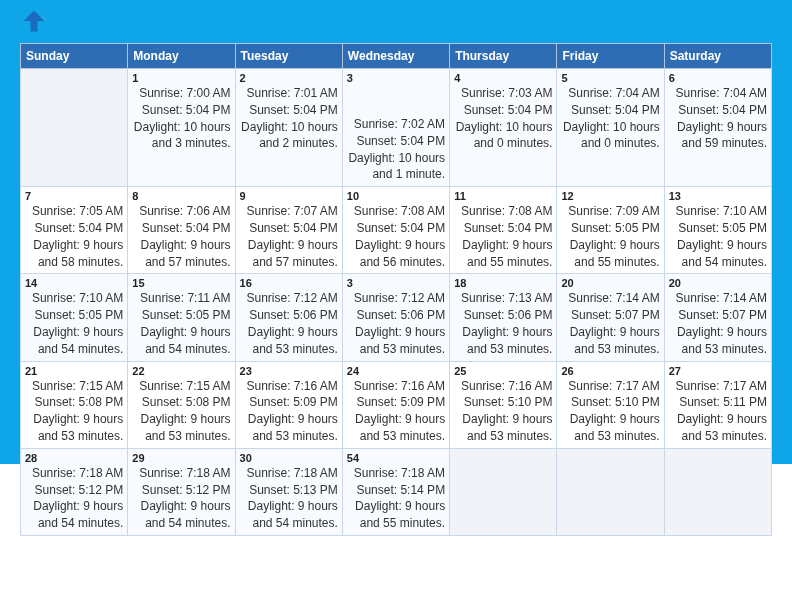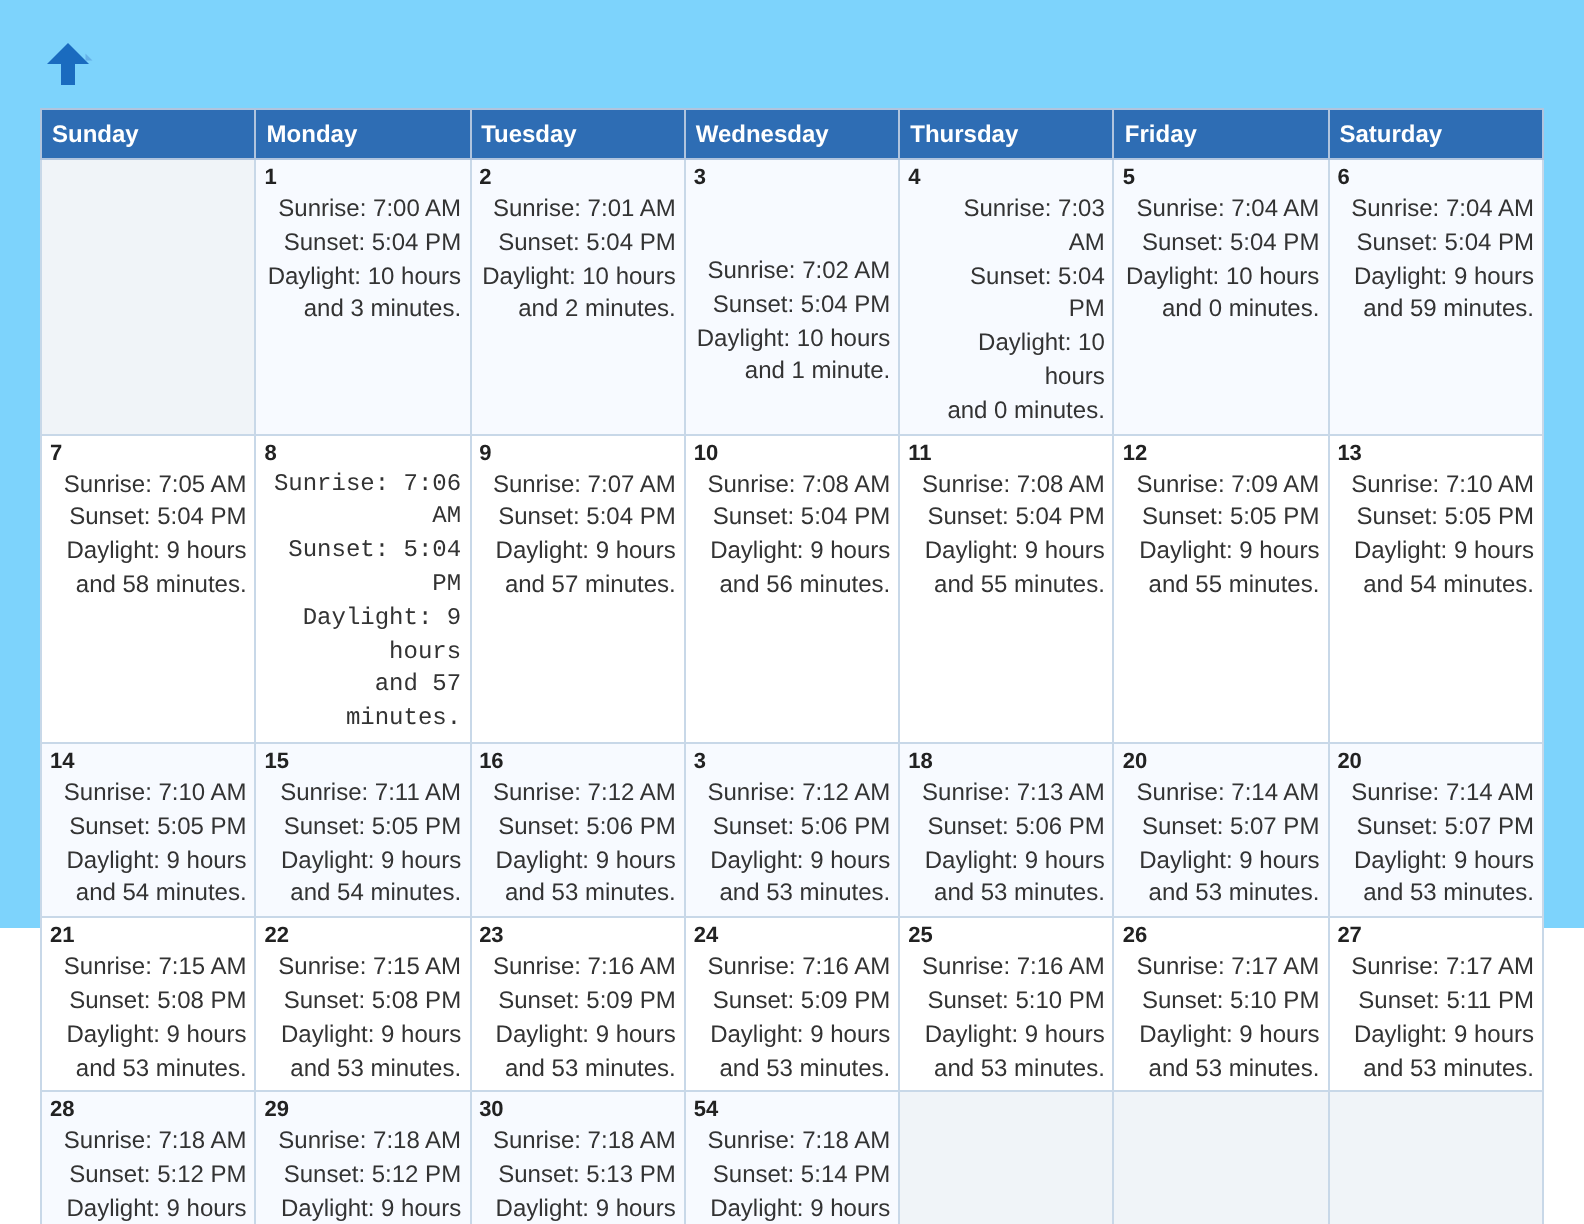--- a/index.html
+++ b/index.html
@@ -6,22 +6,22 @@
     body {
       font-family: Arial, sans-serif;
       background: #fff;
       width: 792px;
       height: 612px;
       overflow: hidden;
     }
     .page {
       width: 792px;
       height: 464px;
-      padding: 18px 20px 14px 20px;
-      background: #7dd3fc;
+      padding: 7px 20px 14px 20px;
+      background: #0ea5e9;
     }
     .header {
       display: flex;
       justify-content: space-between;
       align-items: flex-start;
       margin-bottom: 8px;
     }
     .logo {
       display: flex;
       align-items: center;
@@ -152,21 +152,21 @@
           </td>
           <td>
             <span class="day-num">3</span>
             <div class="day-info" style="white-space: pre-line; margin-top: 32px;">Sunrise: 7:02 AM
 Sunset: 5:04 PM
 Daylight: 10 hours
 and 1 minute.</div>
           </td>
           <td>
             <span class="day-num">4</span>
-            <div class="day-info" style="white-space: pre-line; margin-left: 19px;">Sunrise: 7:03 AM
+            <div class="day-info" style="white-space: pre-line;">Sunrise: 7:03 AM
 Sunset: 5:04 PM
 Daylight: 10 hours
 and 0 minutes.</div>
           </td>
           <td>
             <span class="day-num">5</span>
             <div class="day-info" style="white-space: pre-line;">Sunrise: 7:04 AM
 Sunset: 5:04 PM
 Daylight: 10 hours
 and 0 minutes.</div>
@@ -182,21 +182,21 @@
         <tr>
           <td>
             <span class="day-num">7</span>
             <div class="day-info" style="white-space: pre-line;">Sunrise: 7:05 AM
 Sunset: 5:04 PM
 Daylight: 9 hours
 and 58 minutes.</div>
           </td>
           <td>
             <span class="day-num">8</span>
-            <div class="day-info" style="white-space: pre-line; font-family: Liberation Mono, monospace;">Sunrise: 7:06 AM
+            <div class="day-info" style="white-space: pre-line;">Sunrise: 7:06 AM
 Sunset: 5:04 PM
 Daylight: 9 hours
 and 57 minutes.</div>
           </td>
           <td>
             <span class="day-num">9</span>
             <div class="day-info" style="white-space: pre-line;">Sunrise: 7:07 AM
 Sunset: 5:04 PM
 Daylight: 9 hours
 and 57 minutes.</div>

